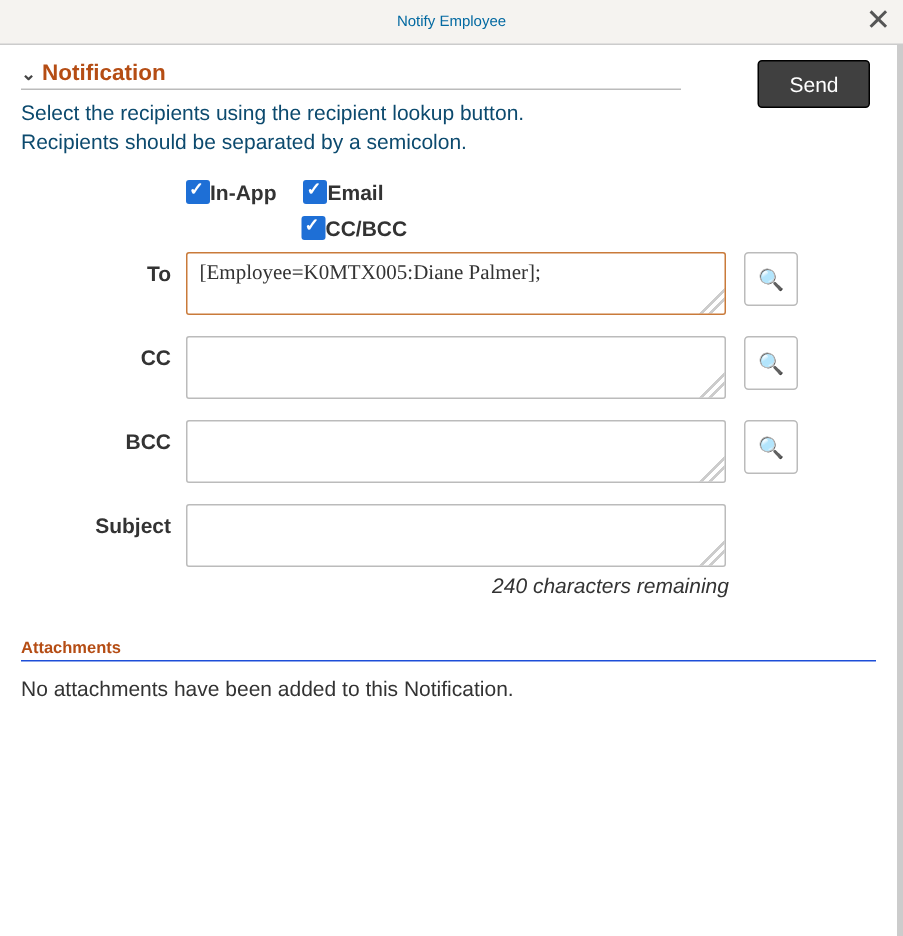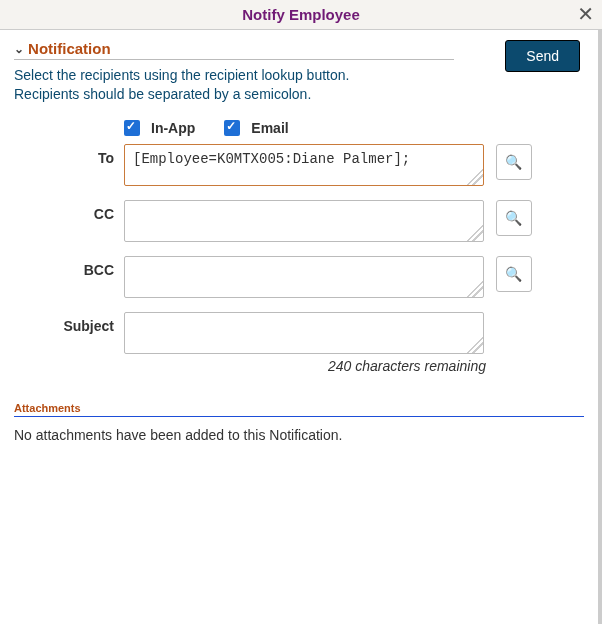--- a/index.html
+++ b/index.html
@@ -16,23 +16,23 @@
   .header {
     background: #f5f3f0;
     border-bottom: 1px solid #ccc;
     height: 30px;
     display: flex;
     align-items: center;
     justify-content: center;
     position: relative;
   }
   .header-title {
-    font-weight: bold;
-    font-size: 15px;
-    color: #701a75;
+    font-weight: normal;
+    font-size: 10px;
+    color: #0369a1;
   }
   .close-btn {
     position: absolute;
     right: 8px;
     top: 4px;
     font-size: 20px;
     color: #555;
     cursor: pointer;
     background: none;
     border: none;
@@ -41,21 +41,21 @@
   .content {
     padding: 10px 14px 10px 14px;
     position: relative;
     border-right: 4px solid #ccc;
     height: 594px;
   }
   .send-btn {
     position: absolute;
     right: 18px;
     top: 10px;
-    background: #0c4a6e;
+    background: #404040;
     color: #fff;
     border: 1px solid #000;
     border-radius: 3px;
     padding: 7px 20px;
     font-size: 14px;
     cursor: pointer;
   }
   .section-header {
     display: flex;
     align-items: center;
@@ -72,21 +72,21 @@
   .instr-text {
     font-size: 14px;
     color: #0c4a6e;
     margin-top: 6px;
     margin-bottom: 16px;
     line-height: 1.35;
   }
   .checkbox-row {
     display: flex;
     align-items: center;
-    gap: 11px;
+    gap: 0;
     margin-left: 110px;
     margin-bottom: 8px;
   }
   .checkbox-row.second { margin-left: 187px; }
   .chk {
     appearance: none;
     width: 16px;
     height: 16px;
     background: #1e6fd6;
     border-radius: 2px;
@@ -115,21 +115,21 @@
     font-weight: bold;
     font-size: 14px;
     color: #333;
     padding-top: 6px;
   }
   .ta {
     resize: none;
     border: 1px solid #bbb;
     border-radius: 2px;
     padding: 6px 8px;
-    font-family: Liberation Mono, monospace;
+    font-family: Liberation Serif, serif;
     font-size: 14px;
     color: #333;
     background: linear-gradient(135deg, transparent 0%, transparent calc(100% - 12px), #ccc calc(100% - 12px), #ccc calc(100% - 10px), transparent calc(100% - 10px), transparent calc(100% - 8px), #ccc calc(100% - 8px), #ccc calc(100% - 6px), transparent calc(100% - 6px)) no-repeat, #fff;
     background-size: 100% 100%;
     background-position: bottom right;
   }
   .ta.to-field { border: 1px solid #c97a3a; }
   .lookup-btn {
     width: 36px;
     height: 36px;
@@ -195,20 +195,24 @@
     <span>Select the recipients using the recipient lookup button.</span><br>
     <span>Recipients should be separated by a semicolon.</span>
   </div>
 
   <div class="checkbox-row">
     <input type="checkbox" class="chk" checked="" style="">
     <span class="chk-label">In-App</span>
     <input type="checkbox" class="chk" checked="" style="">
     <span class="chk-label">Email</span>
   </div>
+  <div class="checkbox-row second">
+    <input type="checkbox" class="chk" checked="" style="">
+    <span class="chk-label">CC/BCC</span>
+  </div>
 
   <div class="form-row">
     <div class="form-label">To</div>
     <textarea class="ta to-field" style="width: 360px; height: 42px;">[Employee=K0MTX005:Diane Palmer];</textarea>
     <button class="lookup-btn">
       <span>🔍</span>
     </button>
   </div>
 
   <div class="form-row">

